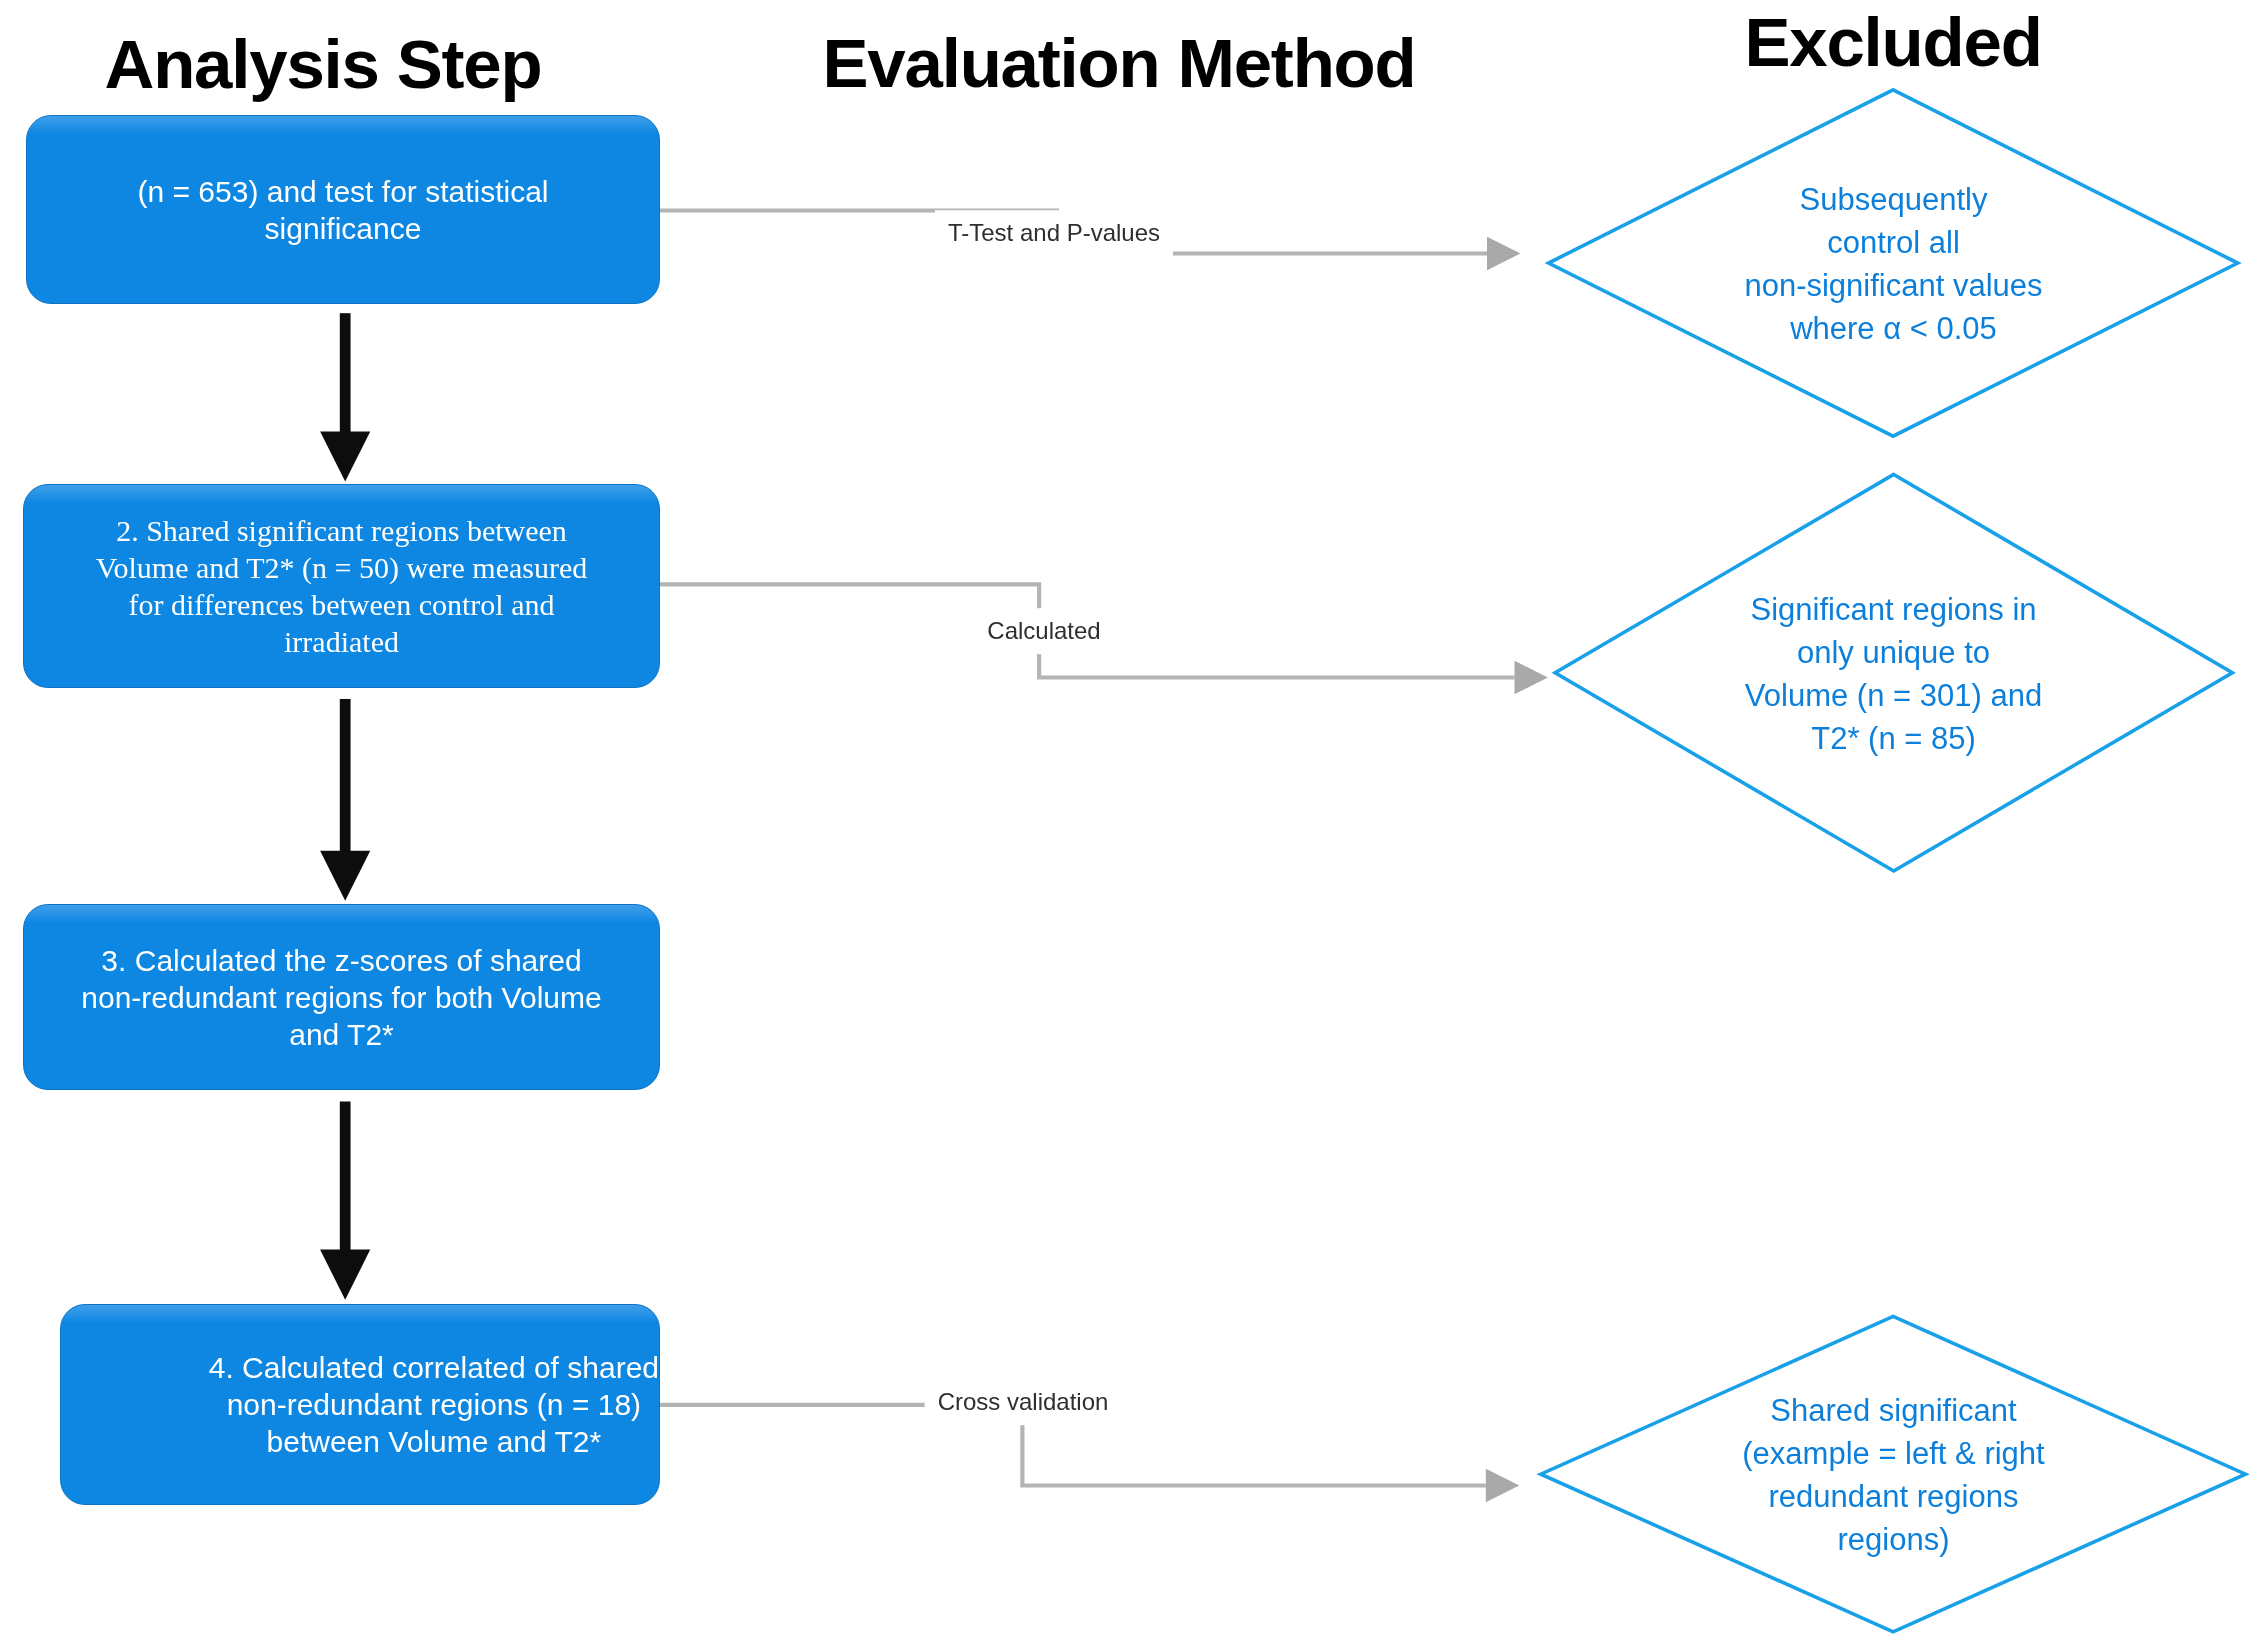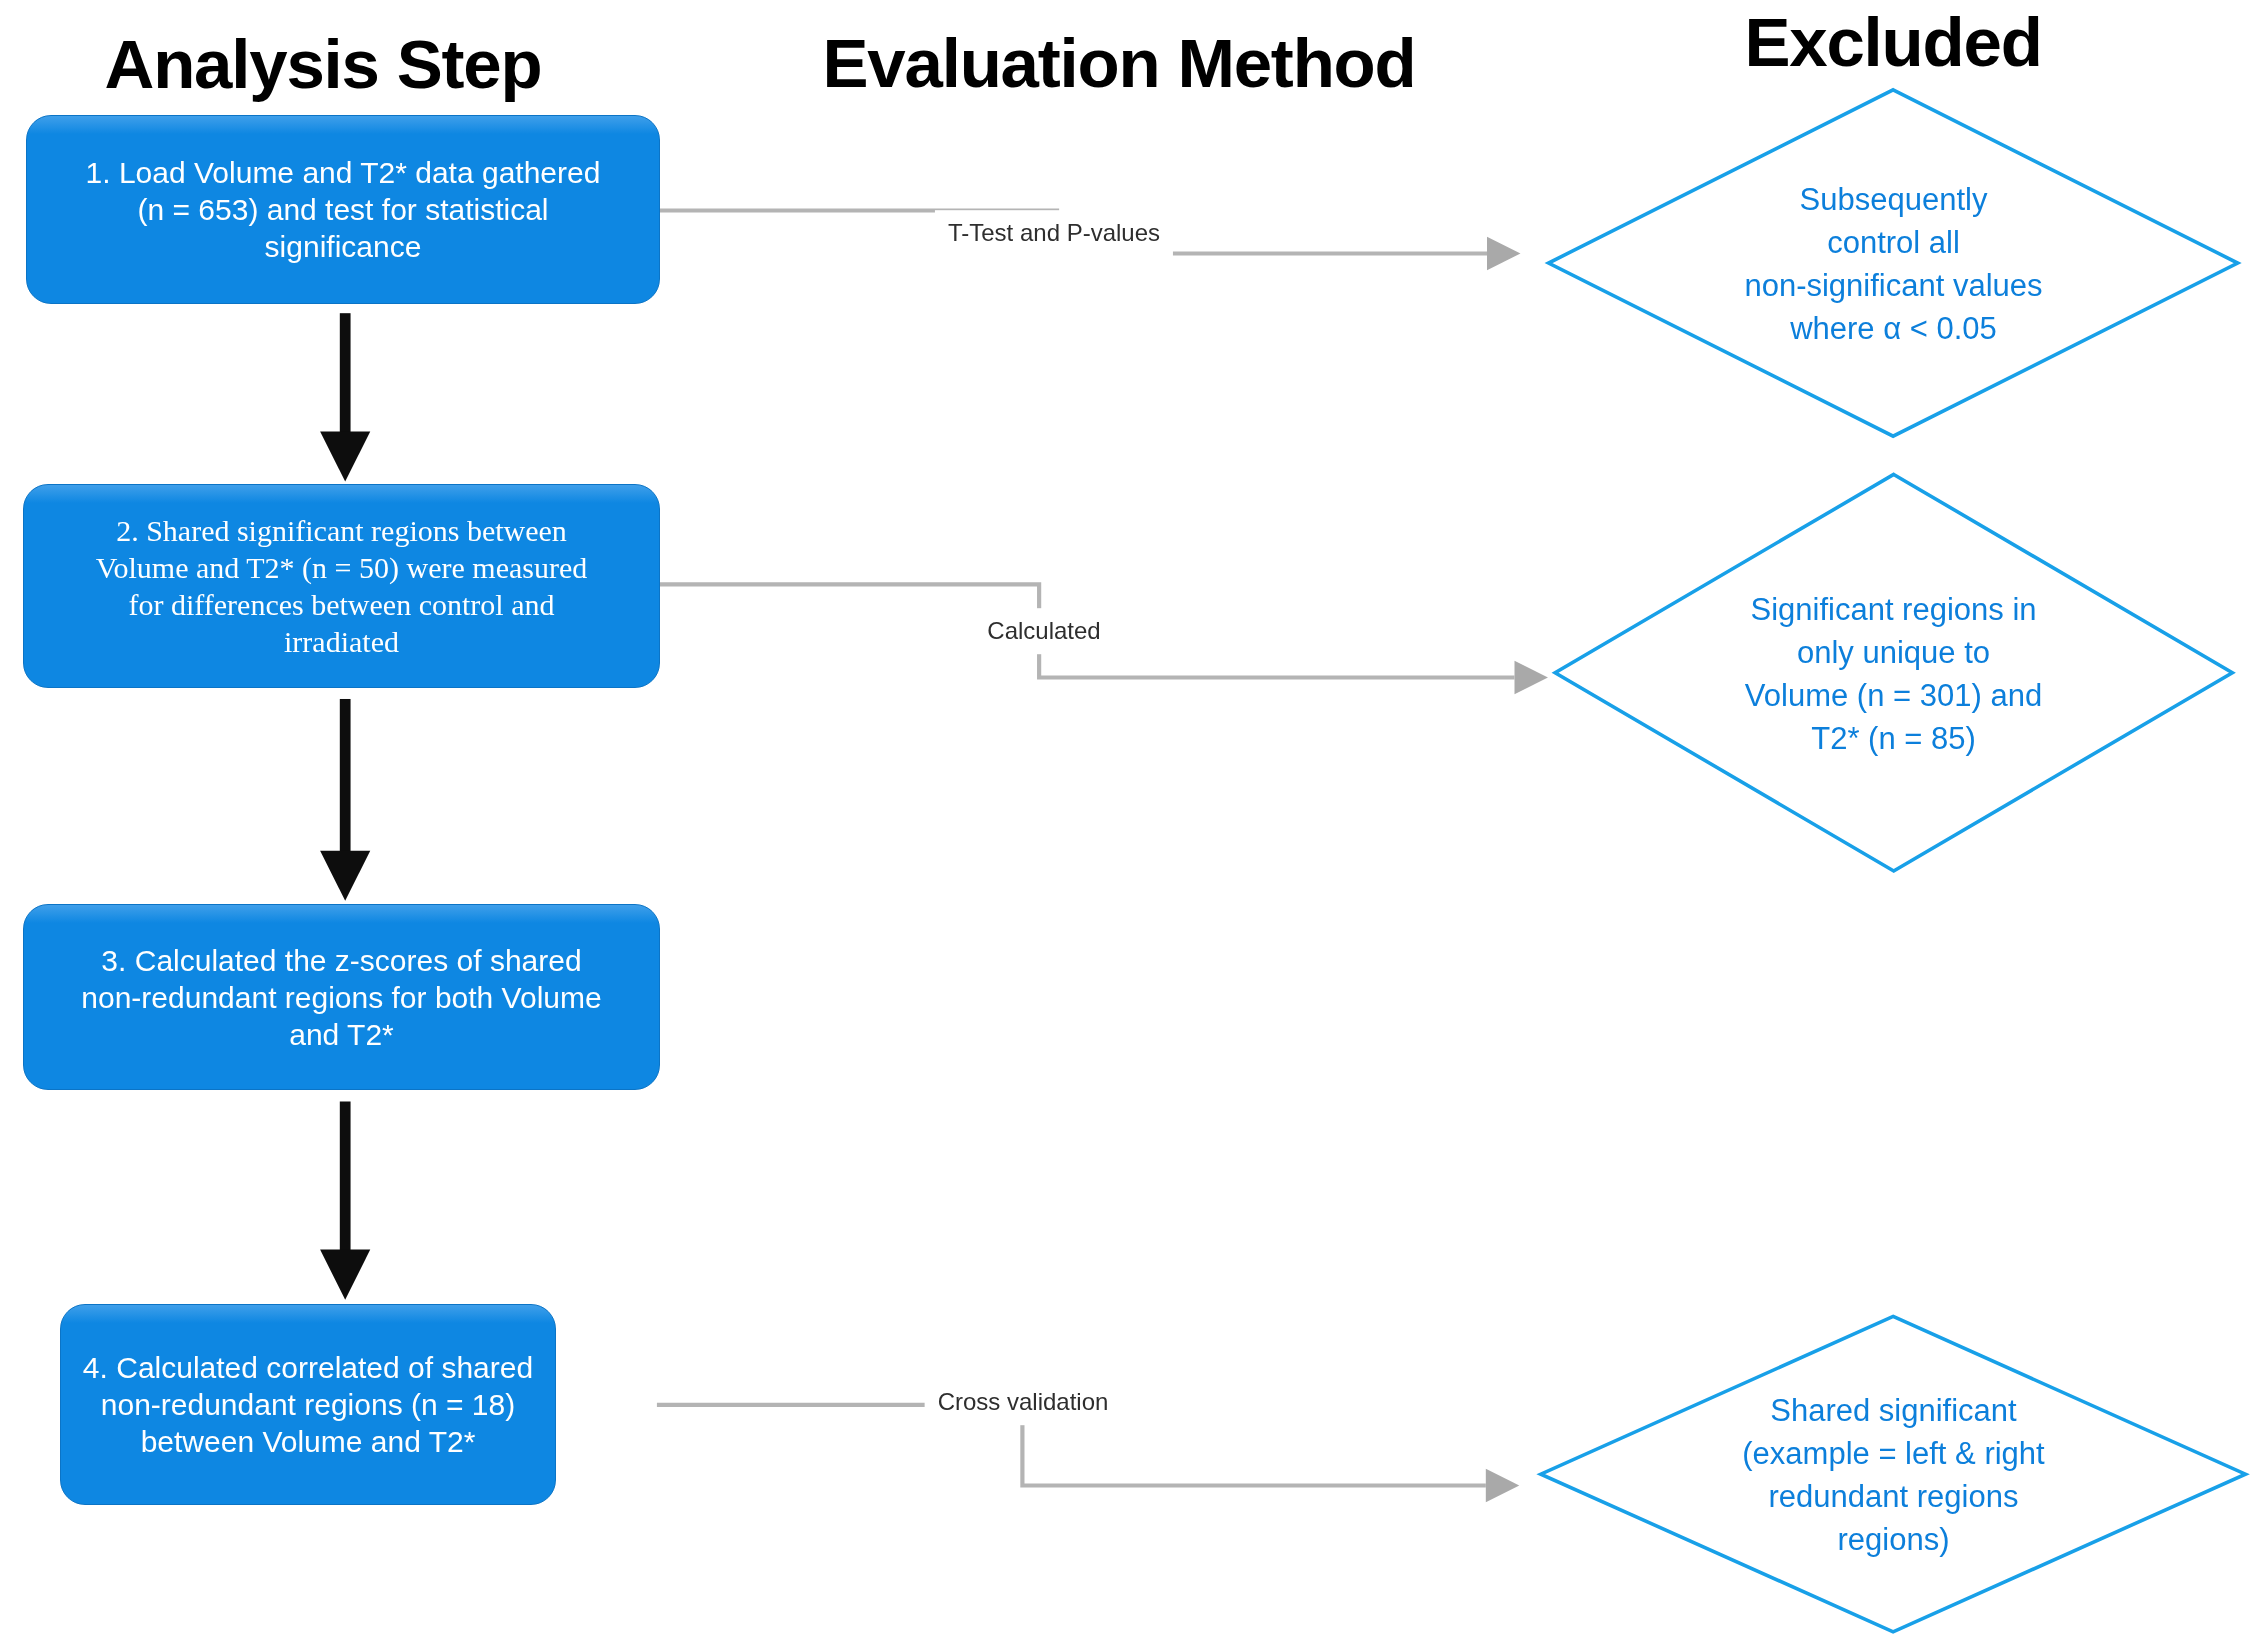--- a/index.html
+++ b/index.html
@@ -93,41 +93,40 @@
     <polygon class="diamond" points="3171,794 3738,1126 3171,1458 2604,1126"></polygon>
     <polygon class="diamond" points="3170,2204 3760,2468 3170,2732 2580,2468"></polygon>
   </svg>
 
   <div class="col-header" style="left:323px;top:25px;">Analysis Step</div>
   <div class="col-header" style="left:1119px;top:24px;">Evaluation Method</div>
   <div class="col-header" style="left:1893px;top:3px;">Excluded</div>
 
   <div class="step-box" style="left:26px;top:115px;width:634px;height:189px;">
     <div>
-      <span class="line">1. Load Volume and T2* data gathered</span>
       <span class="line">(n = 653) and test for statistical</span>
       <span class="line">significance</span>
     </div>
   </div>
   <div class="step-box" style="left:23px;top:484px;width:637px;height:204px;font-family:Liberation Serif, serif;">
     <div>
       <span class="line">2. Shared significant regions between</span>
       <span class="line">Volume and T2* (n = 50) were measured</span>
       <span class="line">for differences between control and</span>
       <span class="line">irradiated</span>
     </div>
   </div>
   <div class="step-box" style="left:23px;top:904px;width:637px;height:186px;">
     <div>
       <span class="line">3. Calculated the z-scores of shared</span>
       <span class="line">non-redundant regions for both Volume</span>
       <span class="line">and T2*</span>
     </div>
   </div>
-  <div class="step-box" style="left:60px;top:1304px;width:496px;height:201px;">
+  <div class="step-box" style="left:60px;top:1304px;width:600px;height:201px;justify-content:flex-end;">
     <div>
       <span class="line">4. Calculated correlated of shared</span>
       <span class="line">non-redundant regions (n = 18)</span>
       <span class="line">between Volume and T2*</span>
     </div>
   </div>
 
   <div class="eval-label" style="left:1054px;top:233px;">T-Test and P-values</div>
   <div class="eval-label" style="left:1044px;top:631px;">Calculated</div>
   <div class="eval-label" style="left:1023px;top:1402px;">Cross validation</div>

